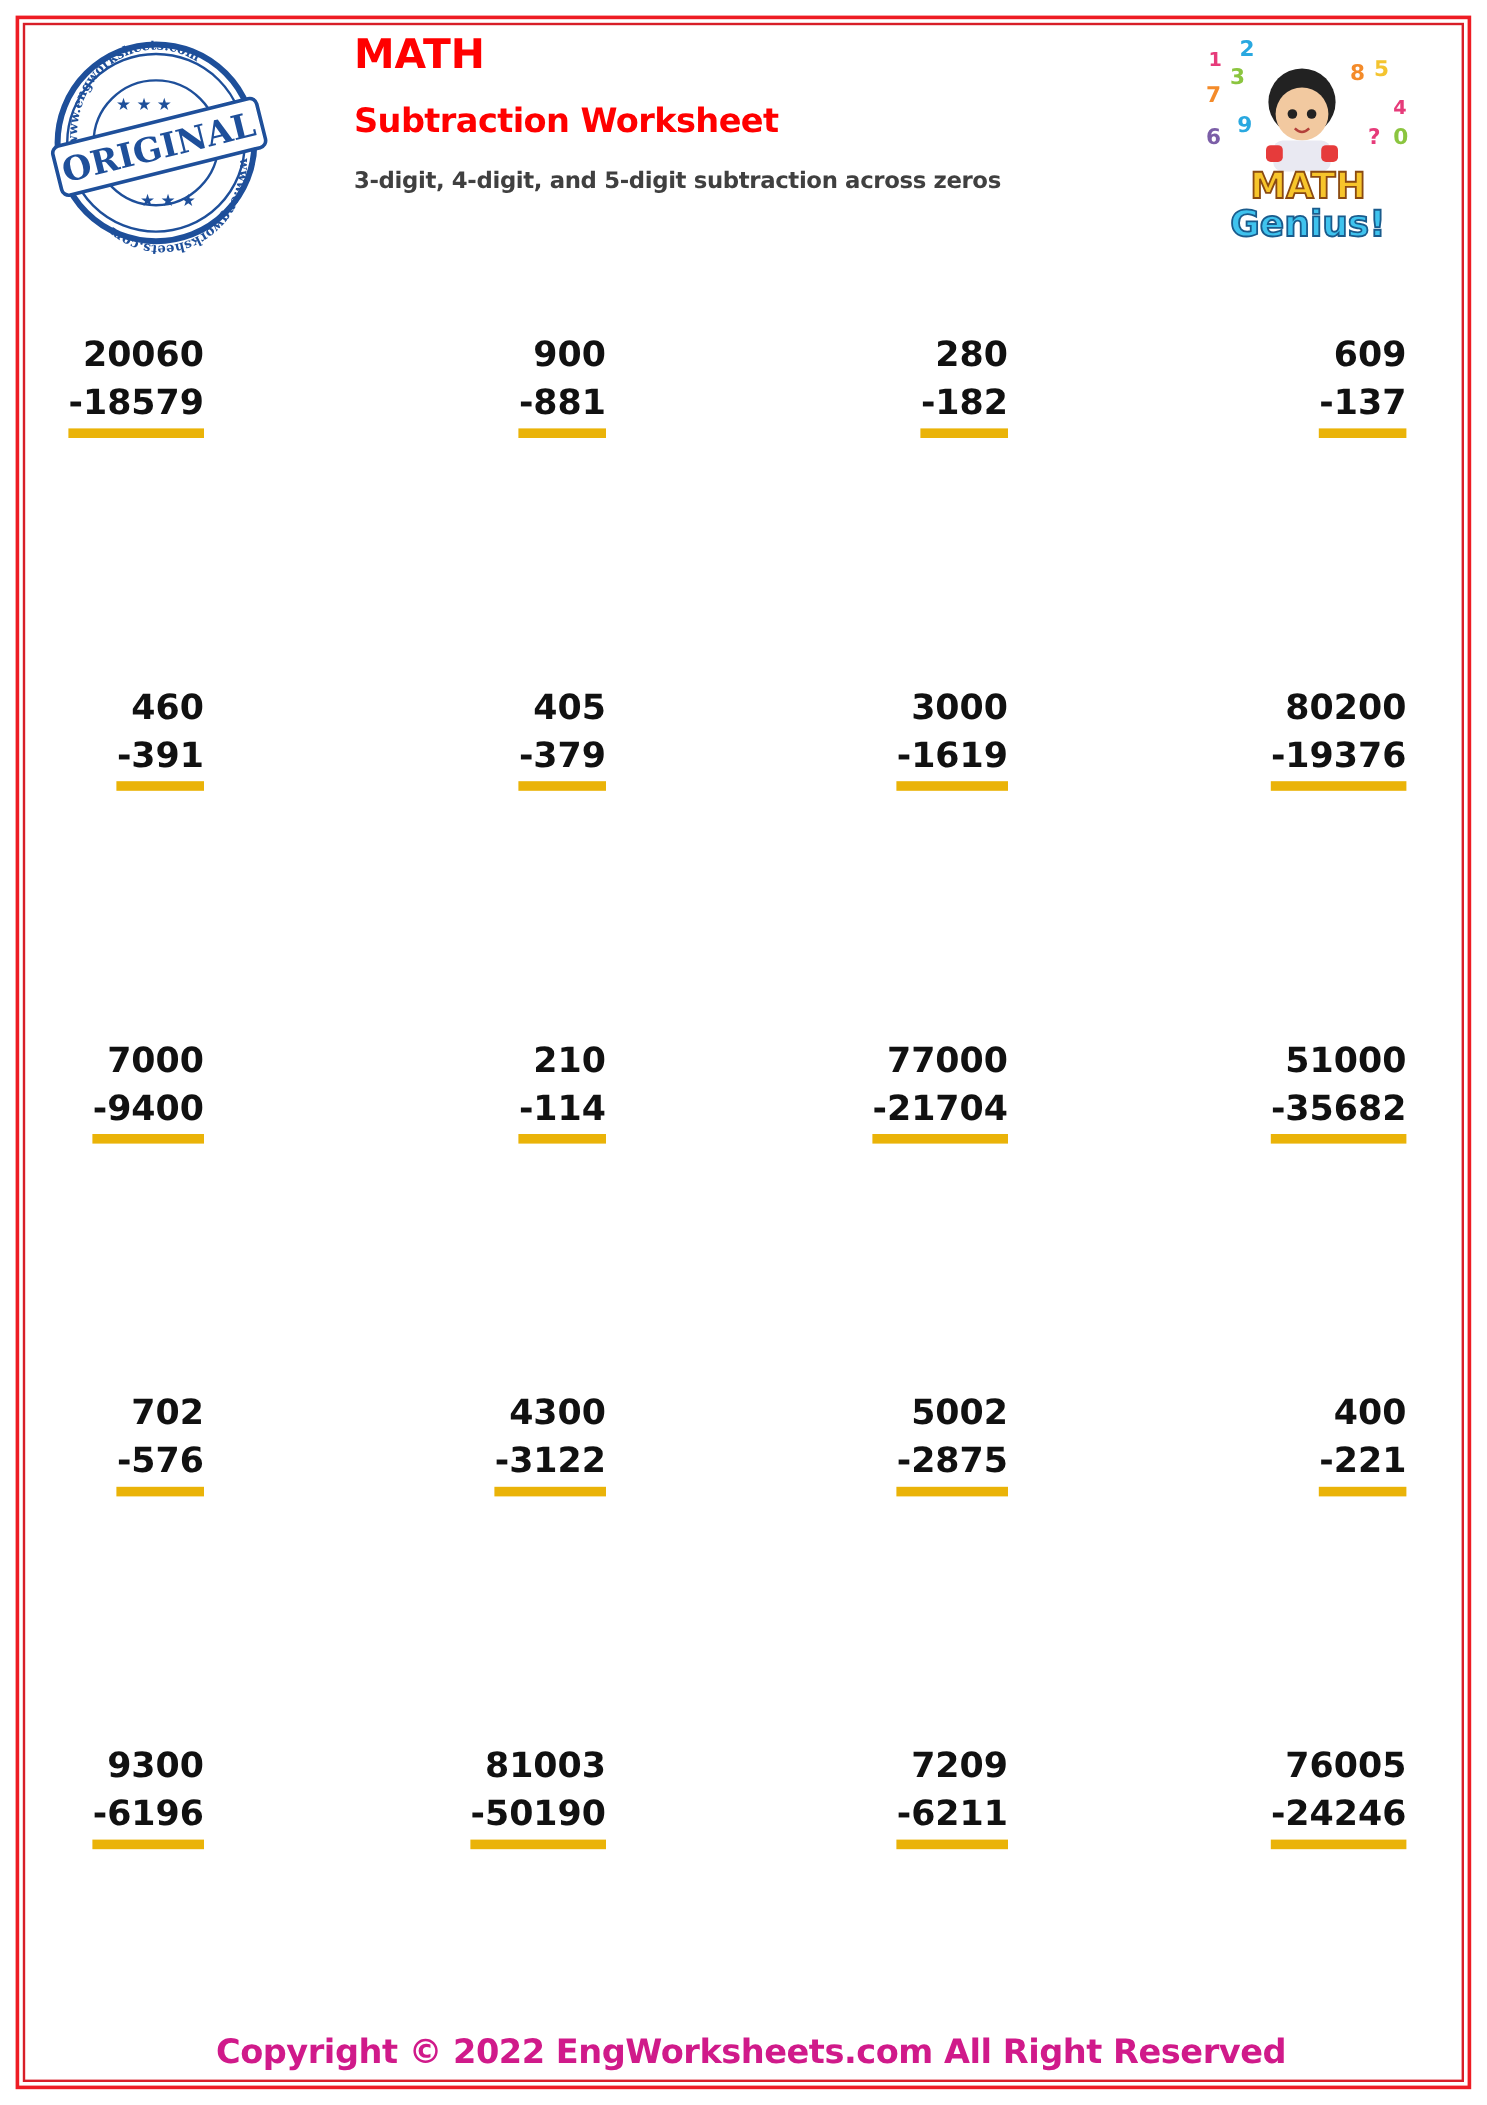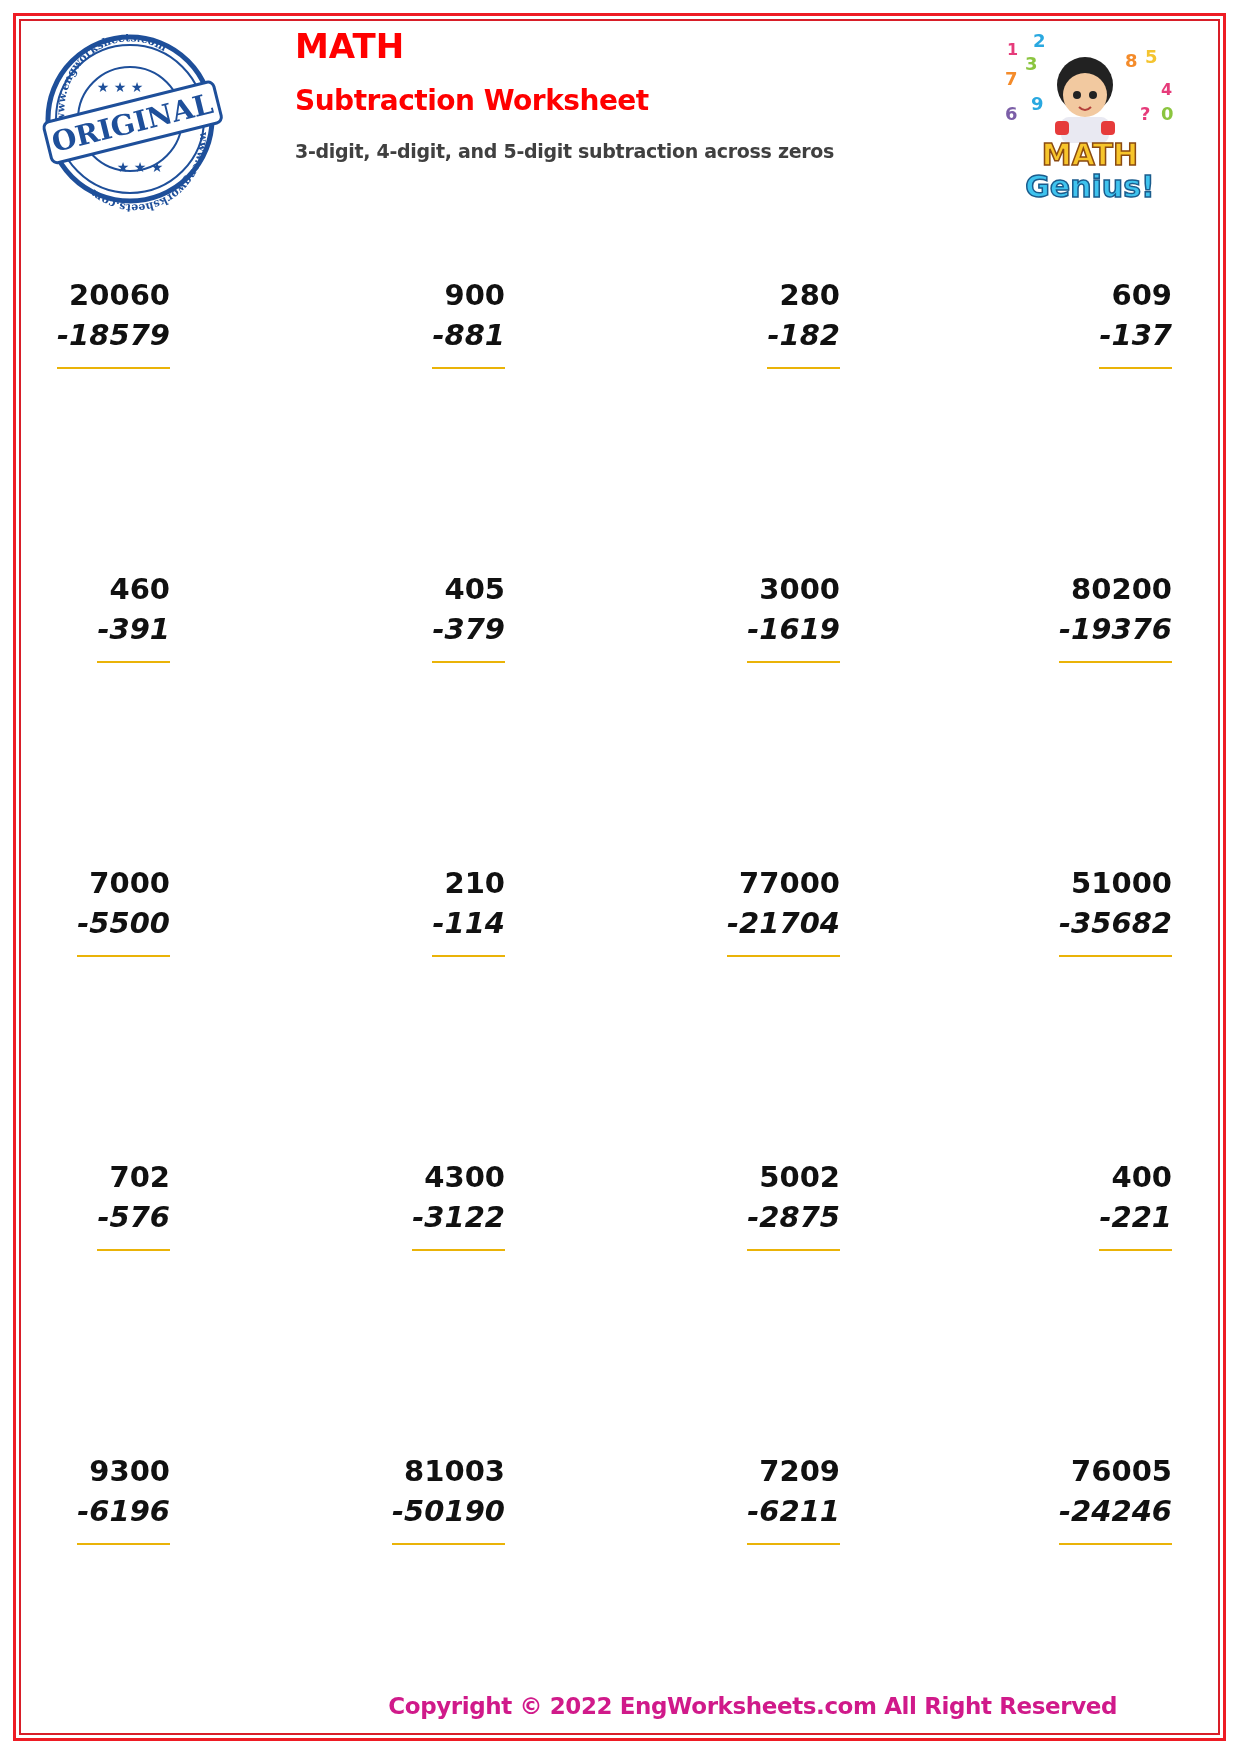--- a/index.html
+++ b/index.html
@@ -9,23 +9,23 @@
 
   .stamp { position: absolute; left: 25px; top: 22px; width: 210px; height: 190px; }
   .title1 { position: absolute; left: 295px; top: 28px; font-size: 34px; font-weight: bold; color: #ff0000; line-height: 1.1; font-family: "DejaVu Sans", sans-serif; letter-spacing: 0px; }
   .title2 { position: absolute; left: 295px; top: 86px; font-size: 28px; font-weight: bold; color: #ff0000; line-height: 1.1; font-family: "DejaVu Sans", sans-serif; letter-spacing: -0.5px; }
   .subtitle { position: absolute; left: 295px; top: 140px; font-size: 19px; font-weight: bold; color: #404040; font-family: "DejaVu Sans", sans-serif; letter-spacing: -0.3px; }
 
   .logo { position: absolute; left: 995px; top: 25px; width: 190px; height: 180px; }
 
   .problem { position: absolute; width: 180px; text-align: right; font-weight: bold; font-size: 29px; color: #111; font-family: "DejaVu Sans", sans-serif; }
   .problem .top { line-height: 40px; display: block; }
-  .problem .bottom { line-height: 40px; display: inline-block; border-bottom: 2px solid #eab308; padding-bottom: 12px; font-style: italic; }
+  .problem .bottom { line-height: 40px; display: inline-block; border-bottom: 8px solid #eab308; padding-bottom: 2px; }
 
-  .footer { position: absolute; left: 0; width: 1117px; top: 1693px; text-align: right; font-size: 23px; font-weight: bold; color: #d01a8a; font-family: "DejaVu Sans", sans-serif; letter-spacing: -0.4px; }
+  .footer { position: absolute; left: 0; width: 1117px; top: 1693px; text-align: left; font-size: 28px; font-weight: bold; color: #d01a8a; font-family: "DejaVu Sans", sans-serif; letter-spacing: -0.4px; }
   .footer span { margin-left: 180px; }
 </style>
 </head>
 <body>
 
 <div class="border-outer"></div>
 <div class="border-inner"></div>
 
 <div class="stamp">
   <svg width="210" height="190" viewBox="0 0 210 190">
@@ -84,21 +84,21 @@
 <div class="problem" style="left:-10px; top:275px;"><span class="top">20060</span><span class="bottom">-18579</span></div>
 <div class="problem" style="left:325px; top:275px;"><span class="top">900</span><span class="bottom">-881</span></div>
 <div class="problem" style="left:660px; top:275px;"><span class="top">280</span><span class="bottom">-182</span></div>
 <div class="problem" style="left:992px; top:275px;"><span class="top">609</span><span class="bottom">-137</span></div>
 
 <div class="problem" style="left:-10px; top:569px;"><span class="top">460</span><span class="bottom">-391</span></div>
 <div class="problem" style="left:325px; top:569px;text-align:right;"><span class="top">405</span><span class="bottom">-379</span></div>
 <div class="problem" style="left:660px; top:569px;"><span class="top">3000</span><span class="bottom">-1619</span></div>
 <div class="problem" style="left:992px; top:569px;"><span class="top">80200</span><span class="bottom">-19376</span></div>
 
-<div class="problem" style="left:-10px; top:863px;"><span class="top">7000</span><span class="bottom">-5500</span></div>
+<div class="problem" style="left:-10px; top:863px;"><span class="top">7000</span><span class="bottom">-9400</span></div>
 <div class="problem" style="left:325px; top:863px;"><span class="top">210</span><span class="bottom">-114</span></div>
 <div class="problem" style="left:660px; top:863px;"><span class="top">77000</span><span class="bottom">-21704</span></div>
 <div class="problem" style="left:992px; top:863px;"><span class="top">51000</span><span class="bottom">-35682</span></div>
 
 <div class="problem" style="left:-10px; top:1157px;"><span class="top">702</span><span class="bottom">-576</span></div>
 <div class="problem" style="left:325px; top:1157px;"><span class="top">4300</span><span class="bottom">-3122</span></div>
 <div class="problem" style="left:660px; top:1157px;"><span class="top">5002</span><span class="bottom">-2875</span></div>
 <div class="problem" style="left:992px; top:1157px;"><span class="top">400</span><span class="bottom">-221</span></div>
 
 <div class="problem" style="left:-10px; top:1451px;"><span class="top">9300</span><span class="bottom">-6196</span></div>

